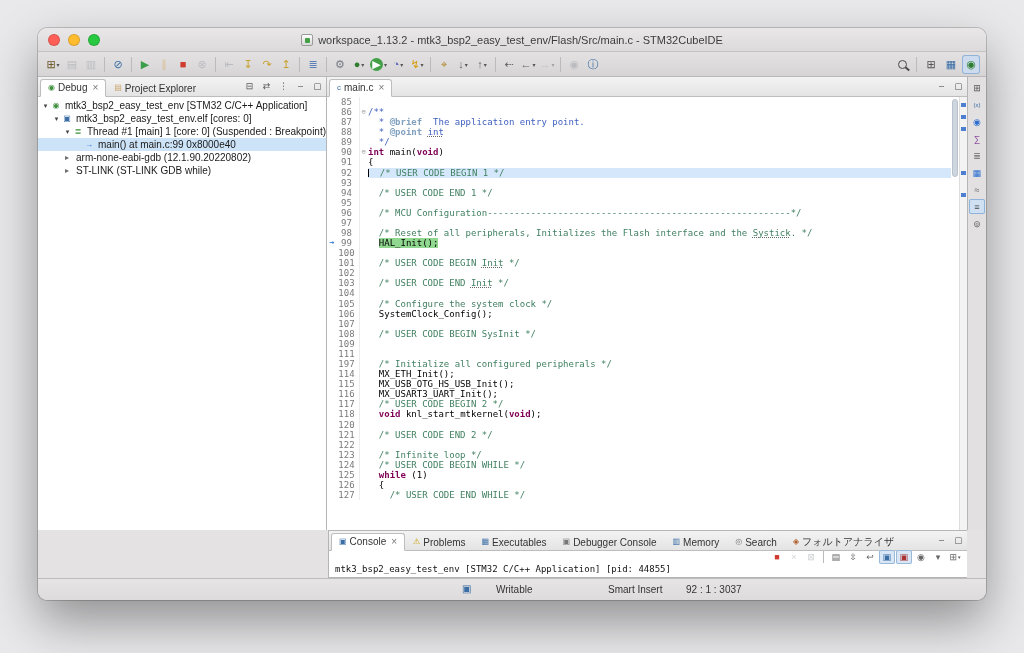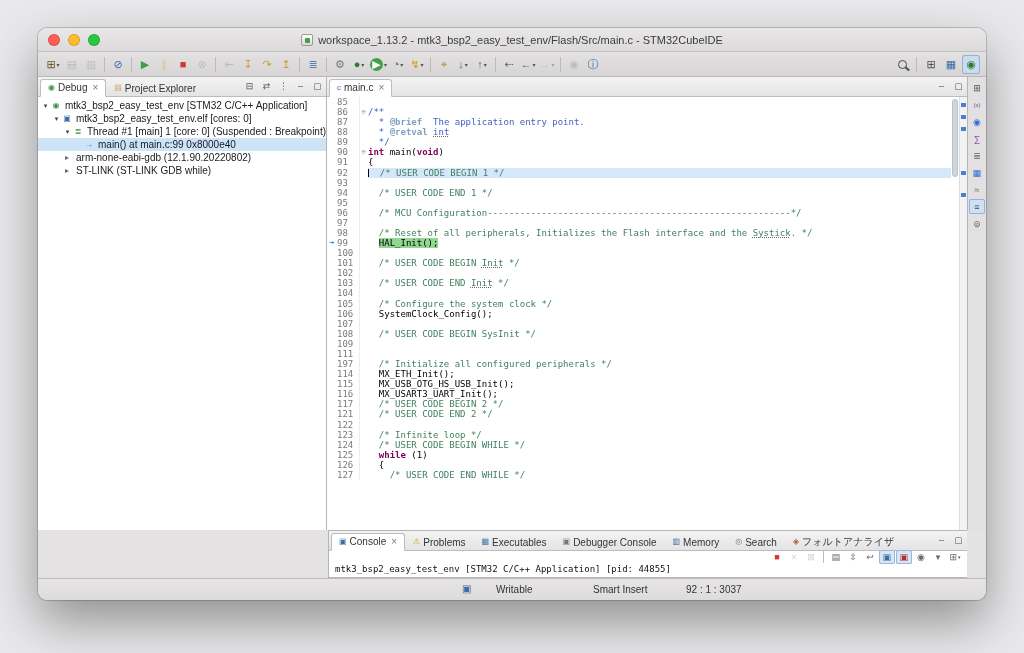--- a/index.html
+++ b/index.html
@@ -60,21 +60,21 @@
   .texp{width:9px;flex:none;font-size:7px;color:#444;text-align:center}
   .ticon{width:12px;flex:none;font-size:8px;text-align:center;margin-right:3px}
   .tlabel{overflow:hidden;text-overflow:clip}
 
   
   .edcol{flex:1;display:flex;flex-direction:column;min-width:0;background:#fff}
   .edbody{flex:1;position:relative;overflow:hidden;background:#fff;min-height:0}
   .lines{position:absolute;left:0;top:0;right:16px;bottom:0;overflow:hidden}
   .cl{display:flex;height:10.08px;font-family:"DejaVu Sans Mono",monospace;font-size:9px;line-height:10.1px;white-space:pre}
   .mk{width:10px;flex:none;text-align:center;font-size:8px;line-height:10px;color:#1f6fd6;font-weight:bold}
-  .ln{width:22px;flex:none;text-align:left;color:#7a7a7a;padding-right:3px}
+  .ln{width:22px;flex:none;text-align:center;color:#7a7a7a;padding-right:3px}
   .fold{width:9px;flex:none;color:#999;font-size:7px;line-height:10px;text-align:center;box-shadow:inset 1px 0 0 #ececec}
   .ct{flex:1;min-width:0;overflow:hidden}
   .cl.sel .ct{background:#d4e7fb}
   .cursor{display:inline-block;width:1px;height:8px;background:#000;vertical-align:-1px}
   .s-p{color:#000}
   .s-c{color:#3F7F5F}
   .s-d{color:#3F5FBF}
   .s-dt{color:#7F9FBF;font-weight:bold}
   .s-k{color:#7F0055;font-weight:bold}
   .s-g{background:#90d890;color:#000}
@@ -97,21 +97,21 @@
   .cbtn .dd{font-size:5px;color:#555;margin-left:1px}
   .cbtn.dim{opacity:.4}
   .cbtn.act{background:#d8e6f5;box-shadow:inset 0 0 0 1px #9ab8d8}
   .csep{height:12px}
   .ctext{position:absolute;left:6px;top:33px;font-family:"DejaVu Sans Mono",monospace;font-size:9px;color:#111;white-space:nowrap}
 
   
   .statusbar{flex:0 0 22px;border-top:1px solid #bdbbbc;position:relative;font-size:10px;color:#333;background:linear-gradient(#e6e4e5,#dddbdc)}
   .sticon{position:absolute;left:424px;top:4px;font-size:10px;color:#3a6ea5}
   .st1{position:absolute;left:458px;top:5px}
-  .st2{position:absolute;left:555px;top:5px}
+  .st2{position:absolute;left:570px;top:5px}
   .st3{position:absolute;left:648px;top:5px}
 </style>
 </head>
 <body>
 
 <div class="window">
 
   <div class="titlebar">
     <div class="lights">
       <span class="light l-close"></span>
@@ -319,21 +319,21 @@
             </span>
             <span class="phbtn">
               <span class="g" style="color: rgb(85, 85, 85);">▢</span>
             </span>
           </div>
         <div class="edbody">
           <div class="lines" id="codeLines">
               <div class="cl"><span class="mk"></span><span class="ln">85</span><span class="fold"></span><span class="ct"></span></div>
               <div class="cl"><span class="mk"></span><span class="ln">86</span><span class="fold">⊖</span><span class="ct"><span class="s-d">/**</span></span></div>
               <div class="cl"><span class="mk"></span><span class="ln">87</span><span class="fold"></span><span class="ct"><span class="s-d">  * </span><span class="s-dt">@brief</span><span class="s-d">  The application entry point.</span></span></div>
-              <div class="cl"><span class="mk"></span><span class="ln">88</span><span class="fold"></span><span class="ct"><span class="s-d">  * </span><span class="s-dt">@retval</span><span class="s-d"> </span><span class="s-d s-u">int</span></span></div>
+              <div class="cl"><span class="mk"></span><span class="ln">88</span><span class="fold"></span><span class="ct"><span class="s-d">  * </span><span class="s-dt">@point</span><span class="s-d"> </span><span class="s-d s-u">int</span></span></div>
               <div class="cl"><span class="mk"></span><span class="ln">89</span><span class="fold"></span><span class="ct"><span class="s-d">  */</span></span></div>
               <div class="cl"><span class="mk"></span><span class="ln">90</span><span class="fold">⊖</span><span class="ct"><span class="s-k">int</span><span class="s-p"> main(</span><span class="s-k">void</span><span class="s-p">)</span></span></div>
               <div class="cl"><span class="mk"></span><span class="ln">91</span><span class="fold"></span><span class="ct"><span class="s-p">{</span></span></div>
               <div class="cl sel"><span class="mk"></span><span class="ln">92</span><span class="fold"></span><span class="ct"><span class="cursor"></span><span class="s-c">  /* USER CODE BEGIN 1 */</span></span></div>
               <div class="cl"><span class="mk"></span><span class="ln">93</span><span class="fold"></span><span class="ct"></span></div>
               <div class="cl"><span class="mk"></span><span class="ln">94</span><span class="fold"></span><span class="ct"><span class="s-c">  /* USER CODE END 1 */</span></span></div>
               <div class="cl"><span class="mk"></span><span class="ln">95</span><span class="fold"></span><span class="ct"></span></div>
               <div class="cl"><span class="mk"></span><span class="ln">96</span><span class="fold"></span><span class="ct"><span class="s-c">  /* MCU Configuration--------------------------------------------------------*/</span></span></div>
               <div class="cl"><span class="mk"></span><span class="ln">97</span><span class="fold"></span><span class="ct"></span></div>
               <div class="cl"><span class="mk"></span><span class="ln">98</span><span class="fold"></span><span class="ct"><span class="s-c">  /* Reset of all peripherals, Initializes the Flash interface and the </span><span class="s-c s-u">Systick</span><span class="s-c">. */</span></span></div>
@@ -347,20 +347,22 @@
               <div class="cl"><span class="mk"></span><span class="ln">106</span><span class="fold"></span><span class="ct"><span class="s-p">  SystemClock_Config();</span></span></div>
               <div class="cl"><span class="mk"></span><span class="ln">107</span><span class="fold"></span><span class="ct"></span></div>
               <div class="cl"><span class="mk"></span><span class="ln">108</span><span class="fold"></span><span class="ct"><span class="s-c">  /* USER CODE BEGIN SysInit */</span></span></div>
               <div class="cl"><span class="mk"></span><span class="ln">109</span><span class="fold"></span><span class="ct"></span></div>
               <div class="cl"><span class="mk"></span><span class="ln">111</span><span class="fold"></span><span class="ct"></span></div>
               <div class="cl"><span class="mk"></span><span class="ln">197</span><span class="fold"></span><span class="ct"><span class="s-c">  /* Initialize all configured peripherals */</span></span></div>
               <div class="cl"><span class="mk"></span><span class="ln">114</span><span class="fold"></span><span class="ct"><span class="s-p">  MX_ETH_Init();</span></span></div>
               <div class="cl"><span class="mk"></span><span class="ln">115</span><span class="fold"></span><span class="ct"><span class="s-p">  MX_USB_OTG_HS_USB_Init();</span></span></div>
               <div class="cl"><span class="mk"></span><span class="ln">116</span><span class="fold"></span><span class="ct"><span class="s-p">  MX_USART3_UART_Init();</span></span></div>
               <div class="cl"><span class="mk"></span><span class="ln">117</span><span class="fold"></span><span class="ct"><span class="s-c">  /* USER CODE BEGIN 2 */</span></span></div>
+              <div class="cl"><span class="mk"></span><span class="ln">118</span><span class="fold"></span><span class="ct"><span class="s-p">  </span><span class="s-k">void</span><span class="s-p"> knl_start_mtkernel(</span><span class="s-k">void</span><span class="s-p">);</span></span></div>
+              <div class="cl"><span class="mk"></span><span class="ln">120</span><span class="fold"></span><span class="ct"></span></div>
               <div class="cl"><span class="mk"></span><span class="ln">121</span><span class="fold"></span><span class="ct"><span class="s-c">  /* USER CODE END 2 */</span></span></div>
               <div class="cl"><span class="mk"></span><span class="ln">122</span><span class="fold"></span><span class="ct"></span></div>
               <div class="cl"><span class="mk"></span><span class="ln">123</span><span class="fold"></span><span class="ct"><span class="s-c">  /* Infinite loop */</span></span></div>
               <div class="cl"><span class="mk"></span><span class="ln">124</span><span class="fold"></span><span class="ct"><span class="s-c">  /* USER CODE BEGIN WHILE */</span></span></div>
               <div class="cl"><span class="mk"></span><span class="ln">125</span><span class="fold"></span><span class="ct"><span class="s-p">  </span><span class="s-k">while</span><span class="s-p"> (1)</span></span></div>
               <div class="cl"><span class="mk"></span><span class="ln">126</span><span class="fold"></span><span class="ct"><span class="s-p">  {</span></span></div>
               <div class="cl"><span class="mk"></span><span class="ln">127</span><span class="fold"></span><span class="ct"><span class="s-c">    /* USER CODE END WHILE */</span></span></div>
             </div>
           <div class="sbar"></div>
           <div class="ruler" id="ruler">

